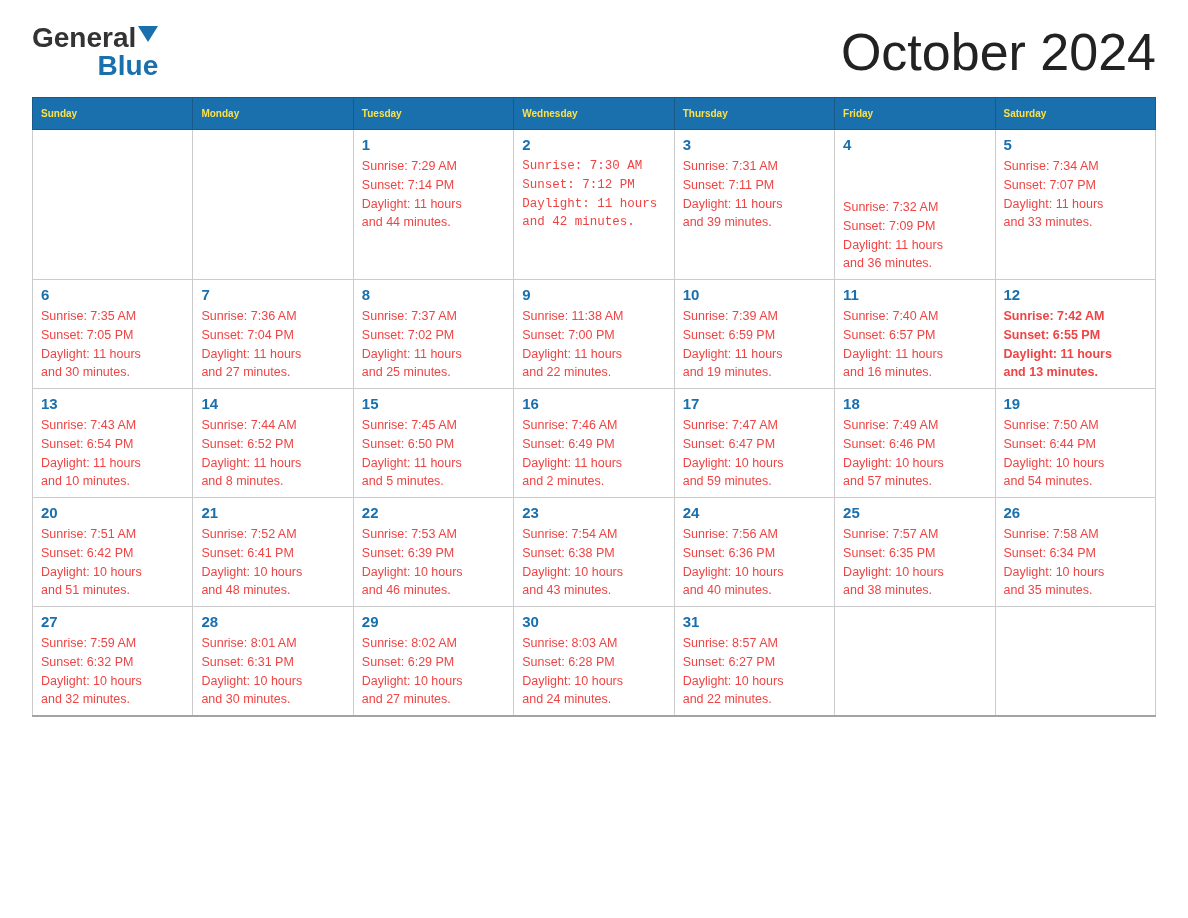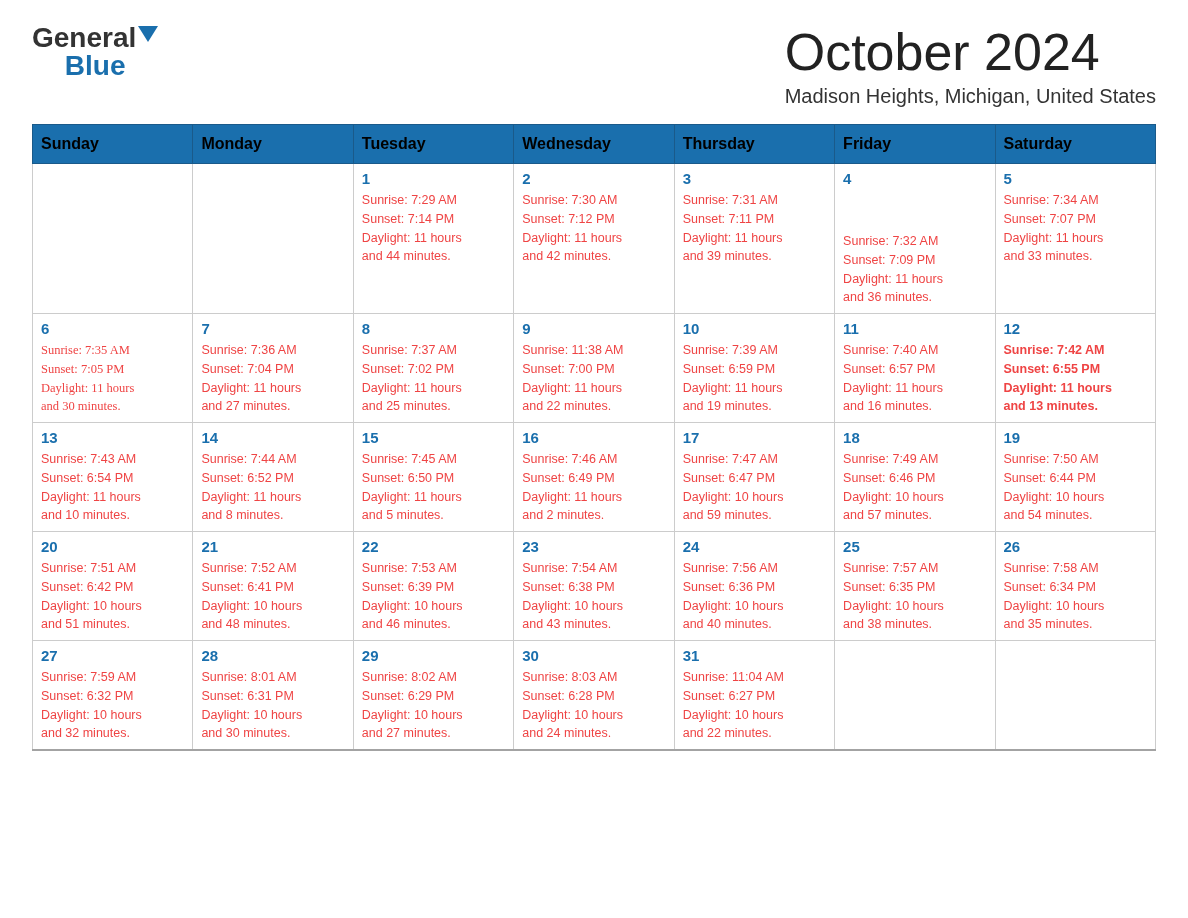--- a/index.html
+++ b/index.html
@@ -11,21 +11,21 @@
     }
     .header {
       display: flex;
       justify-content: space-between;
       align-items: flex-start;
       margin-bottom: 16px;
     }
     .logo {
       display: flex;
       flex-direction: column;
-      align-items: center;
+      align-items: flex-end;
     }
     .logo-general {
       font-size: 28px;
       font-weight: bold;
       color: #333;
       line-height: 1;
     }
     .logo-blue {
       font-size: 28px;
       font-weight: bold;
@@ -38,42 +38,42 @@
       height: 0;
       border-left: 10px solid transparent;
       border-right: 10px solid transparent;
       border-top: 16px solid #1a6fad;
       margin-left: 2px;
       vertical-align: middle;
       position: relative;
       top: -4px;
     }
     .title-section {
-      text-align: left;
+      text-align: right;
     }
     .page-title {
       font-size: 52px;
       font-weight: normal;
       color: #222;
       line-height: 1.1;
     }
     .subtitle {
       font-size: 20px;
       color: #333;
       margin-top: 4px;
     }
     .calendar {
       width: 100%;
       border-collapse: collapse;
       border: 1px solid #aaa;
     }
     .calendar thead tr th {
       background-color: #1a6fad;
-      color: #000000;
-      font-size: 16px;
+      color: #fde047;
+      font-size: 10px;
       font-weight: bold;
       padding: 10px 8px;
       text-align: left;
       border: 1px solid #1a5a8a;
     }
     .calendar tbody tr td {
       vertical-align: top;
       padding: 6px 8px;
       border: 1px solid #ccc;
       width: 14.28%;
@@ -106,21 +106,20 @@
 <div class="header">
   <div class="logo">
     <div style="display:flex;align-items:center;">
       <span class="logo-general">General</span>
       <span class="logo-triangle"></span>
     </div>
     <span class="logo-blue">Blue</span>
   </div>
   <div class="title-section">
     <div class="page-title">October 2024</div>
-    <div class="subtitle">Madison Heights, Michigan, United States</div>
   </div>
 </div>
 
 <table class="calendar">
   <thead>
     <tr>
     <th>Sunday</th>
         <th>Monday</th>
         <th>Tuesday</th>
         <th>Wednesday</th>
@@ -135,21 +134,21 @@
         <td class="empty-cell"></td>
         <td>
           <span class="day-number">1</span>
           <div class="day-info" style="white-space: pre-line;">Sunrise: 7:29 AM
 Sunset: 7:14 PM
 Daylight: 11 hours
 and 44 minutes.</div>
         </td>
         <td>
           <span class="day-number">2</span>
-          <div class="day-info" style="white-space: pre-line;">Sunrise: 7:30 AM
+          <div class="day-info" style="white-space: pre-line; font-family: Liberation Mono, monospace;">Sunrise: 7:30 AM
 Sunset: 7:12 PM
 Daylight: 11 hours
 and 42 minutes.</div>
         </td>
         <td>
           <span class="day-number">3</span>
           <div class="day-info" style="white-space: pre-line;">Sunrise: 7:31 AM
 Sunset: 7:11 PM
 Daylight: 11 hours
 and 39 minutes.</div>
@@ -165,21 +164,21 @@
           <span class="day-number">5</span>
           <div class="day-info" style="white-space: pre-line;">Sunrise: 7:34 AM
 Sunset: 7:07 PM
 Daylight: 11 hours
 and 33 minutes.</div>
         </td>
       </tr>
       <tr>
         <td>
           <span class="day-number">6</span>
-          <div class="day-info" style="white-space: pre-line; font-family: Liberation Serif, serif;">Sunrise: 7:35 AM
+          <div class="day-info" style="white-space: pre-line;">Sunrise: 7:35 AM
 Sunset: 7:05 PM
 Daylight: 11 hours
 and 30 minutes.</div>
         </td>
         <td>
           <span class="day-number">7</span>
           <div class="day-info" style="white-space: pre-line;">Sunrise: 7:36 AM
 Sunset: 7:04 PM
 Daylight: 11 hours
 and 27 minutes.</div>
@@ -346,21 +345,21 @@
         </td>
         <td>
           <span class="day-number">30</span>
           <div class="day-info" style="white-space: pre-line;">Sunrise: 8:03 AM
 Sunset: 6:28 PM
 Daylight: 10 hours
 and 24 minutes.</div>
         </td>
         <td>
           <span class="day-number">31</span>
-          <div class="day-info" style="white-space: pre-line;">Sunrise: 11:04 AM
+          <div class="day-info" style="white-space: pre-line;">Sunrise: 8:57 AM
 Sunset: 6:27 PM
 Daylight: 10 hours
 and 22 minutes.</div>
         </td>
         <td class="empty-cell"></td>
         <td class="empty-cell"></td>
       </tr>
     </tbody>
 </table>
 

